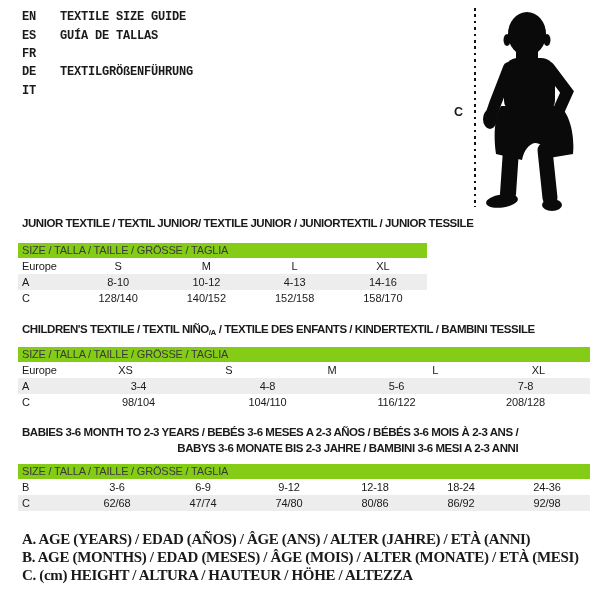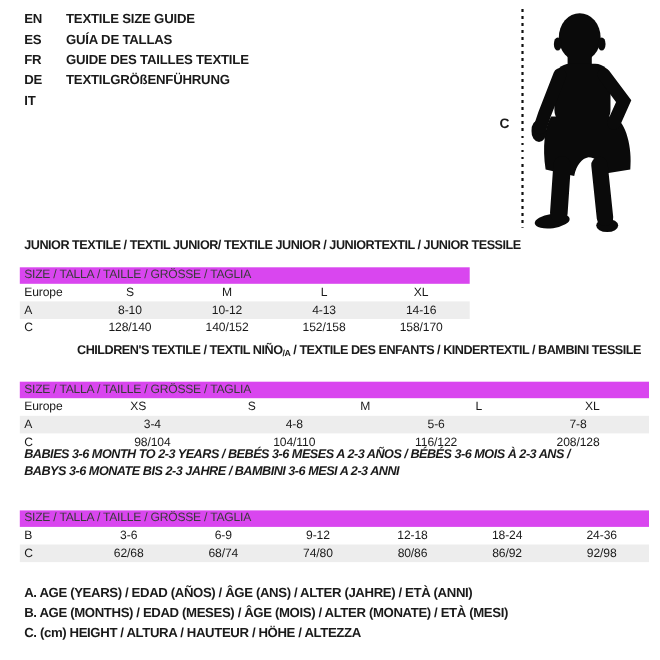--- a/index.html
+++ b/index.html
@@ -1,67 +1,66 @@
 <!DOCTYPE html>
 <html><head>
 <meta charset="utf-8">
 <style>
   html,body{margin:0;padding:0;background:#ffffff;}
   .canvas{
     position:relative;width:600px;height:600px;background:#ffffff;overflow:hidden;
     font-family:"Liberation Sans", sans-serif;color:#1a1a1a;
   }
   
-  .langs{position:absolute;left:22px;top:8px;}
+  .langs{position:absolute;left:22px;top:8px;font-family:Liberation Mono, monospace;}
   .lang-row{display:flex;height:18.4px;align-items:center;font-weight:bold;font-size:12px;letter-spacing:-0.2px;white-space:nowrap;}
   .lang-code{width:38px;flex:0 0 38px;}
   
   .height-line{
     position:absolute;left:474px;top:8px;width:2px;height:199px;
     background-image:repeating-linear-gradient(to bottom,#111 0,#111 2.6px,transparent 2.6px,transparent 6.4px);
   }
   .height-label{position:absolute;left:454px;top:105px;font-weight:bold;font-size:12.5px;}
   .baby{position:absolute;left:483px;top:4px;width:115px;height:208px;}
   
-  .tbl-title{position:absolute;left:22px;font-weight:bold;font-size:11.5px;letter-spacing:-0.45px;white-space:nowrap;line-height:14px;}
+  .tbl-title{position:absolute;left:22px;font-weight:bold;font-size:11.5px;letter-spacing:-0.45px;white-space:nowrap;line-height:14px;text-align:right;}
   .title-1{top:216px;}
-  .title-2{top:312px;margin-left:48px;}
-  .title-3{top:406px;line-height:15.5px;font-style:italic;}
+  .title-2{top:322px;}
+  .title-3{top:425px;line-height:15.5px;}
   .subsc{font-size:8px;vertical-align:-2px;}
   
   .tbl{position:absolute;left:18px;}
   .tbl-junior{top:243px;width:409px;}
   .tbl-children{top:347px;width:572px;}
   .tbl-babies{top:464px;width:572px;}
-  .band{height:15px;line-height:15px;background:#d946ef;color:#3a3a3a;font-size:11px;padding-left:4px;letter-spacing:-0.2px;white-space:nowrap;}
+  .band{height:15px;line-height:15px;background:#84cc16;color:#3a3a3a;font-size:11px;padding-left:4px;letter-spacing:-0.2px;white-space:nowrap;}
   .trow{display:flex;height:16px;line-height:16.5px;font-size:11px;letter-spacing:-0.1px;}
   .trow.stripe{background:#ededed;}
   .c0{width:52px;flex:0 0 52px;padding-left:4px;}
   .cv{flex:1;text-align:center;}
   
   .footnotes{position:absolute;left:22px;top:531px;}
-  .fn{height:17.8px;line-height:17.8px;font-weight:bold;font-size:12px;letter-spacing:-0.35px;white-space:nowrap;}
+  .fn{height:17.8px;line-height:17.8px;font-weight:bold;font-size:15px;letter-spacing:-0.35px;white-space:nowrap;font-family:Liberation Serif, serif;}
 </style>
 </head>
 <body>
 
 <div class="canvas">
 
   <div class="langs">
     <div class="lang-row">
       <span class="lang-code">EN</span>
       <span class="lang-label">TEXTILE SIZE GUIDE</span>
     </div>
     <div class="lang-row">
       <span class="lang-code">ES</span>
       <span class="lang-label">GUÍA DE TALLAS</span>
     </div>
     <div class="lang-row">
       <span class="lang-code">FR</span>
-      <span class="lang-label">GUIDE DES TAILLES TEXTILE</span>
     </div>
     <div class="lang-row">
       <span class="lang-code">DE</span>
       <span class="lang-label">TEXTILGRÖßENFÜHRUNG</span>
     </div>
     <div class="lang-row">
       <span class="lang-code">IT</span>
     </div>
   </div>
 
@@ -153,21 +152,21 @@
       <span class="cv">3-6</span>
       <span class="cv">6-9</span>
       <span class="cv">9-12</span>
       <span class="cv">12-18</span>
       <span class="cv">18-24</span>
       <span class="cv">24-36</span>
     </div>
     <div class="trow stripe">
       <span class="c0">C</span>
       <span class="cv">62/68</span>
-      <span class="cv">68/74</span>
+      <span class="cv">47/74</span>
       <span class="cv">74/80</span>
       <span class="cv">80/86</span>
       <span class="cv">86/92</span>
       <span class="cv">92/98</span>
     </div>
   </div>
 
   <div class="footnotes">
     <div class="fn">A. AGE (YEARS) / EDAD (AÑOS) / ÂGE (ANS) / ALTER (JAHRE) / ETÀ (ANNI)</div>
     <div class="fn">B. AGE (MONTHS) / EDAD (MESES) / ÂGE (MOIS) / ALTER (MONATE) / ETÀ (MESI)</div>

